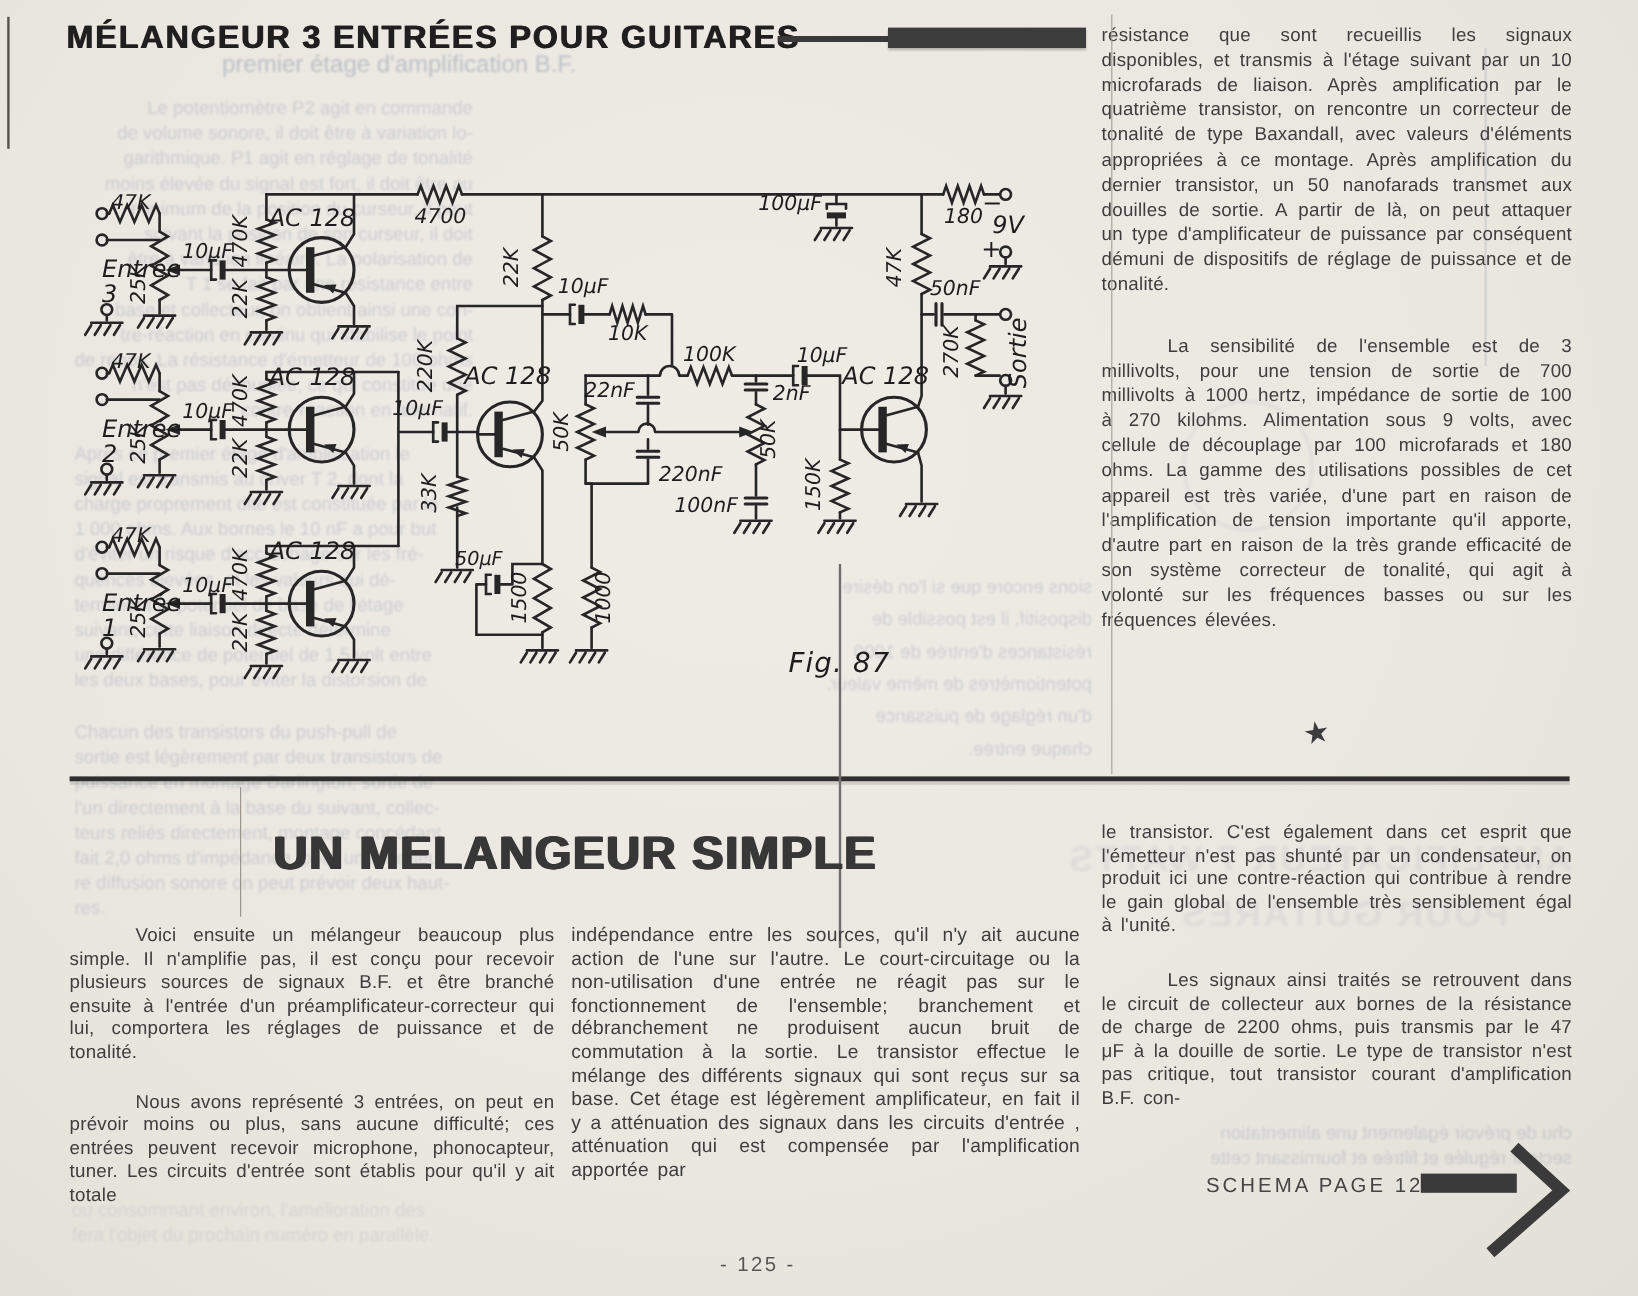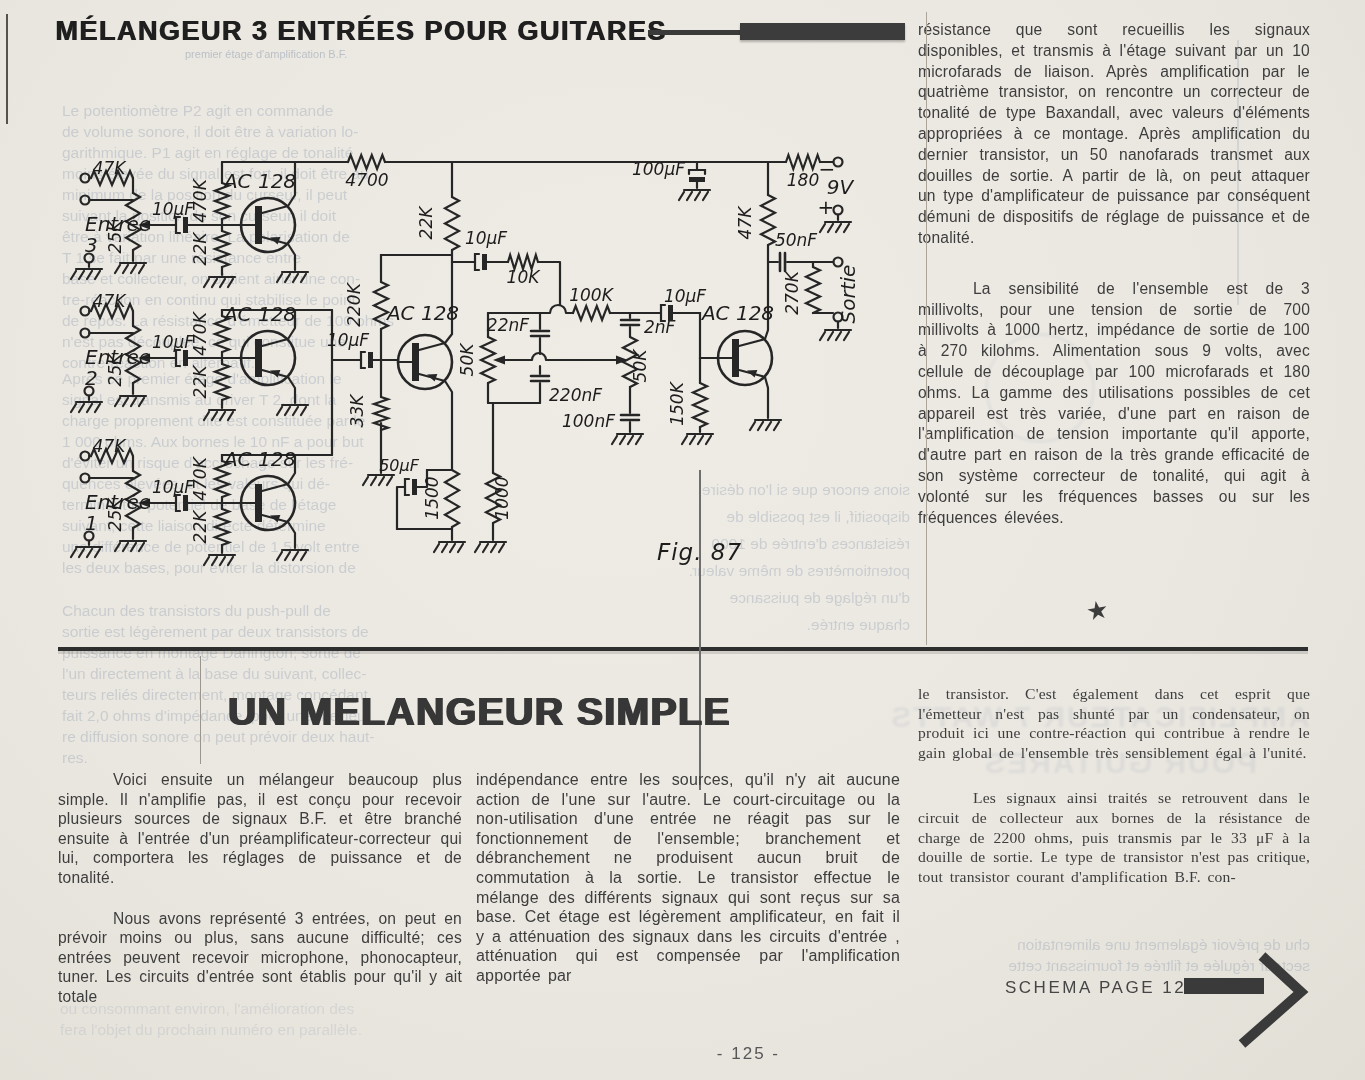--- a/index.html
+++ b/index.html
@@ -9,68 +9,68 @@
     font-family:"Liberation Sans",sans-serif;color:#3f3f3f;}
   
   .col{position:absolute;text-align:justify;color:#3d3d3d;}
   .col p{margin:0;letter-spacing:.2px;word-spacing:2.5px;}
   .col p.ind{text-indent:55px;}
   .col-tr{left:918px;top:20px;width:392px;font-size:15.6px;line-height:20.8px;}
   .col-tr p+p{margin-top:30px;}
   .col-bl{left:58px;top:770px;width:404px;font-size:15.6px;line-height:19.6px;}
   .col-bl p+p{margin-top:21px;}
   .col-bm{left:476px;top:770px;width:424px;font-size:16px;line-height:19.6px;}
-  .col-br{left:918px;top:684px;width:392px;font-size:15.6px;line-height:19.6px;font-family:Liberation Serif, serif;}
+  .col-br{left:918px;top:684px;width:392px;font-size:15.6px;line-height:19.6px;}
   .col-br p+p{margin-top:26px;}
   
   .main-title{position:absolute;left:55px;top:16px;font-size:27px;font-weight:bold;
     letter-spacing:1.5px;color:#1f1f1f;text-shadow:.9px 0 currentColor;}
   .title-line{position:absolute;left:648px;top:30px;width:94px;height:5px;background:#3a3a3a;}
   .title-block{position:absolute;left:740px;top:23px;width:165px;height:17px;background:#3c3c3c;box-shadow:0 2px 2px rgba(0,0,0,.25);}
   .section-heading{position:absolute;left:228px;top:690px;font-size:39px;font-weight:bold;
     letter-spacing:1.5px;color:#373737;text-shadow:1.1px 0 currentColor,-1.1px 0 currentColor;}
   
   .rule-h{position:absolute;left:58px;top:647px;width:1250px;height:4px;background:#2e2e2e;box-shadow:0 3px 0 rgba(0,0,0,.12);}
   .vline{position:absolute;background:#8f8a82;width:1px;}
   .v-col{left:926px;top:12px;height:633px;background:#aaa49b;}
   .v-fig{left:699px;top:470px;height:320px;background:#6e6e6e;width:2px;}
   .v-head{left:200px;top:656px;height:108px;background:#9a958d;}
   .edge-tick{position:absolute;left:6px;top:14px;width:2px;height:110px;background:#55524c;}
   
   .schema-ref{position:absolute;left:1005px;top:978px;font-size:17px;letter-spacing:2.5px;color:#454545;}
   .arrow-svg{position:absolute;left:1182px;top:948px;}
-  .page-number{position:absolute;left:600px;top:1044px;width:180px;text-align:right;
+  .page-number{position:absolute;left:600px;top:1044px;width:180px;text-align:left;
     font-size:17px;letter-spacing:2px;color:#565656;}
   .star{position:absolute;left:1086px;top:596px;font-size:25px;color:#3c3c3c;transform:rotate(-10deg);}
   
   .ghost{position:absolute;color:#8694aa;opacity:.32;filter:blur(.7px);font-size:15.5px;line-height:21px;}
   .ghost div{white-space:nowrap;}
   .ghost.mir{transform:scaleX(-1);}
-  .ghost.strong{opacity:.48;font-size:11px;}
+  .ghost.strong{opacity:.48;font-size:20px;}
   .ghost.big{font-weight:bold;font-size:30px;letter-spacing:2px;opacity:.13;filter:blur(1.2px);line-height:46px;}
   .ghost-circle{position:absolute;left:985px;top:333px;width:104px;height:104px;border:3px solid #8694aa;
     border-radius:50%;opacity:.1;filter:blur(1px);}
   .ghost-vline{position:absolute;left:1237px;top:40px;width:2px;height:265px;background:#8694aa;opacity:.22;filter:blur(.5px);}
   
   .schematic{position:absolute;left:55px;top:130px;}
   .schematic path,.schematic circle,.schematic rect.nf{stroke:#262626;fill:none;stroke-width:2.2;stroke-linecap:round;}
   .schematic .fill{fill:#262626;stroke:none;}
   .schematic text{fill:#1d1d1d;font-family:"DejaVu Sans",sans-serif;font-style:italic;font-size:17px;text-anchor:middle;stroke:none;}
   .schematic text.big{font-size:20px;}
   .schematic text.cap{font-size:23px;letter-spacing:1px;text-anchor:start;}
 </style>
 </head>
 <body>
 
 <div class="page">
 
   <div class="ghost strong" style="left:185px;top:44px;">
     <div>premier étage d'amplification B.F.</div>
   </div>
-  <div class="ghost" style="left:62px;top:100px;">
+  <div class="ghost" style="left:62px;top:80px;text-align:right;">
     <div>Le potentiomètre P2 agit en commande</div>
       <div>de volume sonore, il doit être à variation lo-</div>
     <div>garithmique. P1 agit en réglage de tonalité</div>
       <div>moins élevée du signal est fort, il doit être au</div>
     <div>minimum de la position du curseur, il peut</div>
       <div>suivant la position de son curseur, il doit</div>
     <div>être à variation linéaire. La polarisation de</div>
       <div>T 1 se fait par une résistance entre</div>
     <div>base et collecteur, on obtient ainsi une con-</div>
       <div>tre-réaction en continu qui stabilise le point</div>
@@ -406,21 +406,21 @@
 
   <div class="col col-bl">
     <p class="ind">Voici ensuite un mélangeur beaucoup plus simple. Il n'amplifie pas, il est conçu pour recevoir plusieurs sources de signaux B.F. et être branché ensuite à l'entrée d'un préamplificateur-correcteur qui lui, comportera les réglages de puissance et de tonalité.</p>
     <p class="ind">Nous avons représenté 3 entrées, on peut en prévoir moins ou plus, sans aucune difficulté; ces entrées peuvent recevoir microphone, phonocapteur, tuner. Les circuits d'entrée sont établis pour qu'il y ait totale</p>
   </div>
   <div class="col col-bm">
     <p>indépendance entre les sources, qu'il n'y ait aucune action de l'une sur l'autre. Le court-circuitage ou la non-utilisation d'une entrée ne réagit pas sur le fonctionnement de l'ensemble; branchement et débranchement ne produisent aucun bruit de commutation à la sortie. Le transistor effectue le mélange des différents signaux qui sont reçus sur sa base. Cet étage est légèrement amplificateur, en fait il y a atténuation des signaux dans les circuits d'entrée , atténuation qui est compensée par l'amplification apportée par</p>
   </div>
   <div class="col col-br">
     <p>le transistor. C'est également dans cet esprit que l'émetteur n'est pas shunté par un condensateur, on produit ici une contre-réaction qui contribue à rendre le gain global de l'ensemble très sensiblement égal à l'unité.</p>
-    <p class="ind">Les signaux ainsi traités se retrouvent dans le circuit de collecteur aux bornes de la résistance de charge de 2200 ohms, puis transmis par le 33 μF à la douille de sortie. Le type de transistor n'est pas critique, tout transistor courant d'amplification B.F. con-</p>
+    <p class="ind">Les signaux ainsi traités se retrouvent dans le circuit de collecteur aux bornes de la résistance de charge de 2200 ohms, puis transmis par le 47 μF à la douille de sortie. Le type de transistor n'est pas critique, tout transistor courant d'amplification B.F. con-</p>
   </div>
 
   <div class="schema-ref">SCHEMA PAGE 126</div>
   <svg class="arrow-svg" width="132" height="105" viewBox="0 0 132 105">
     <rect x="2" y="30" width="80" height="16" fill="#3a3a3a"></rect>
     <path d="M80 8 L119 44 L60 96" fill="none" stroke="#3a3a3a" stroke-width="10" stroke-linejoin="miter"></path>
   </svg>
   <div class="page-number">- 125 -</div>
 
 </div>

